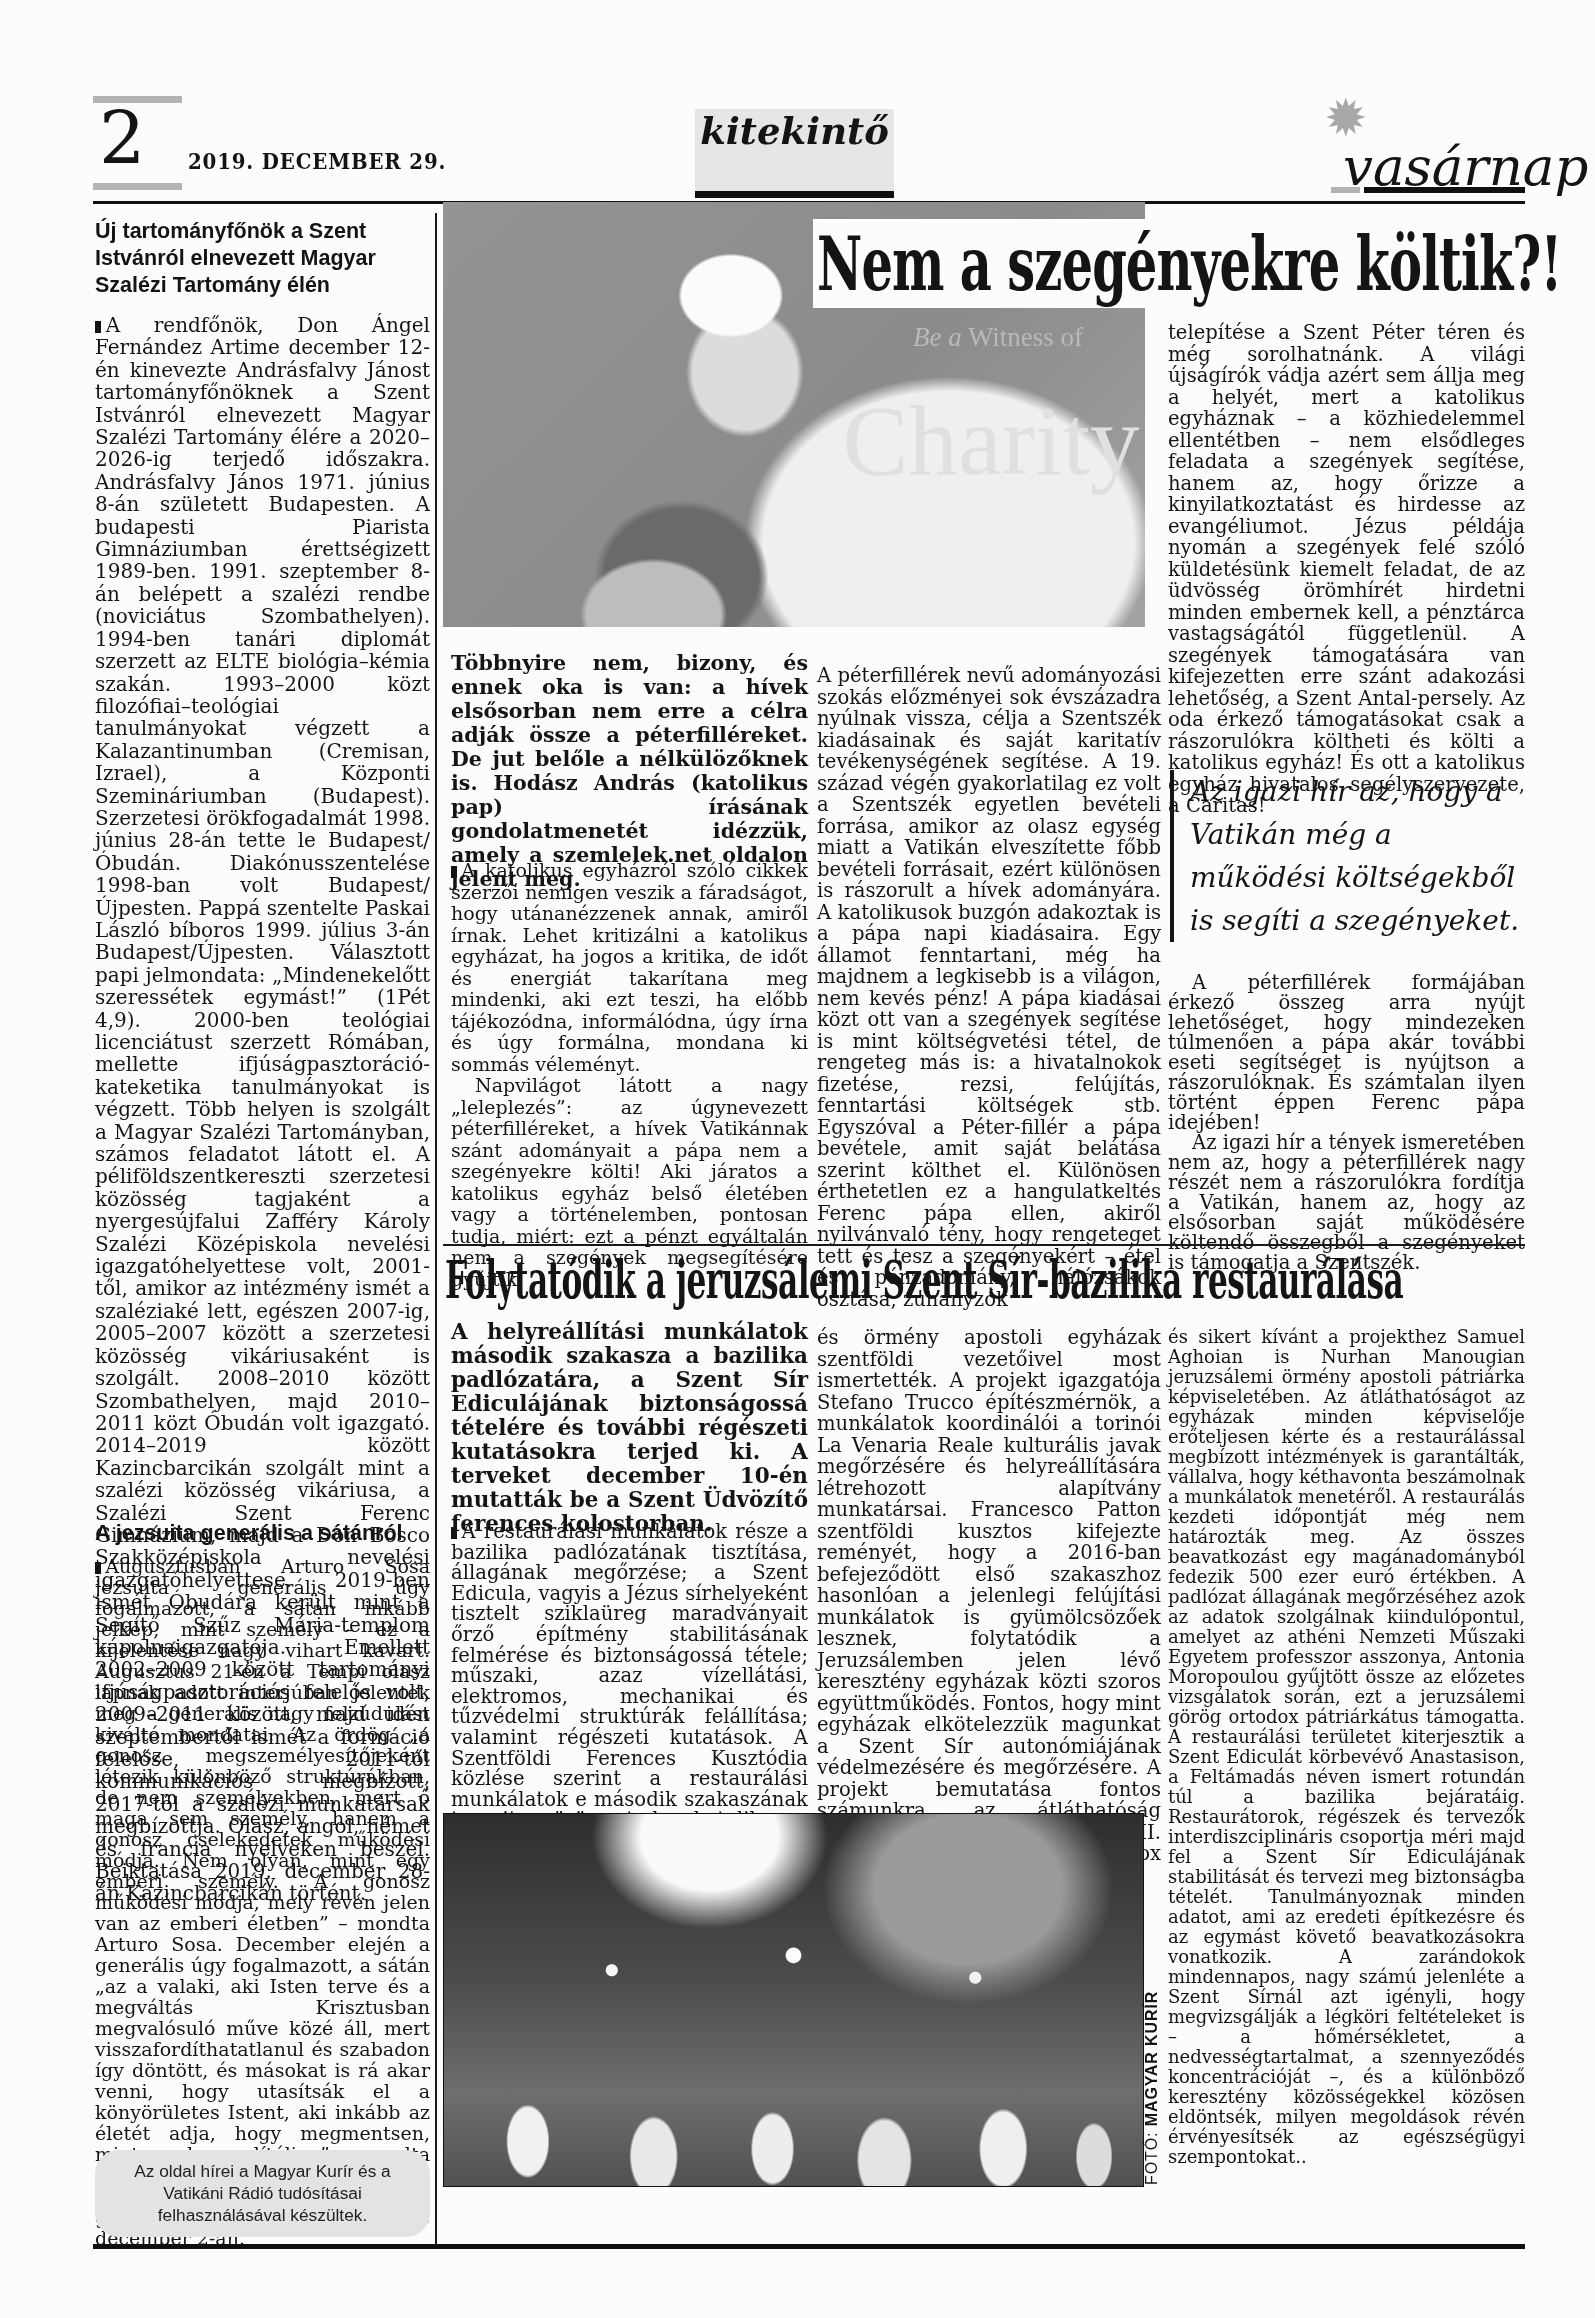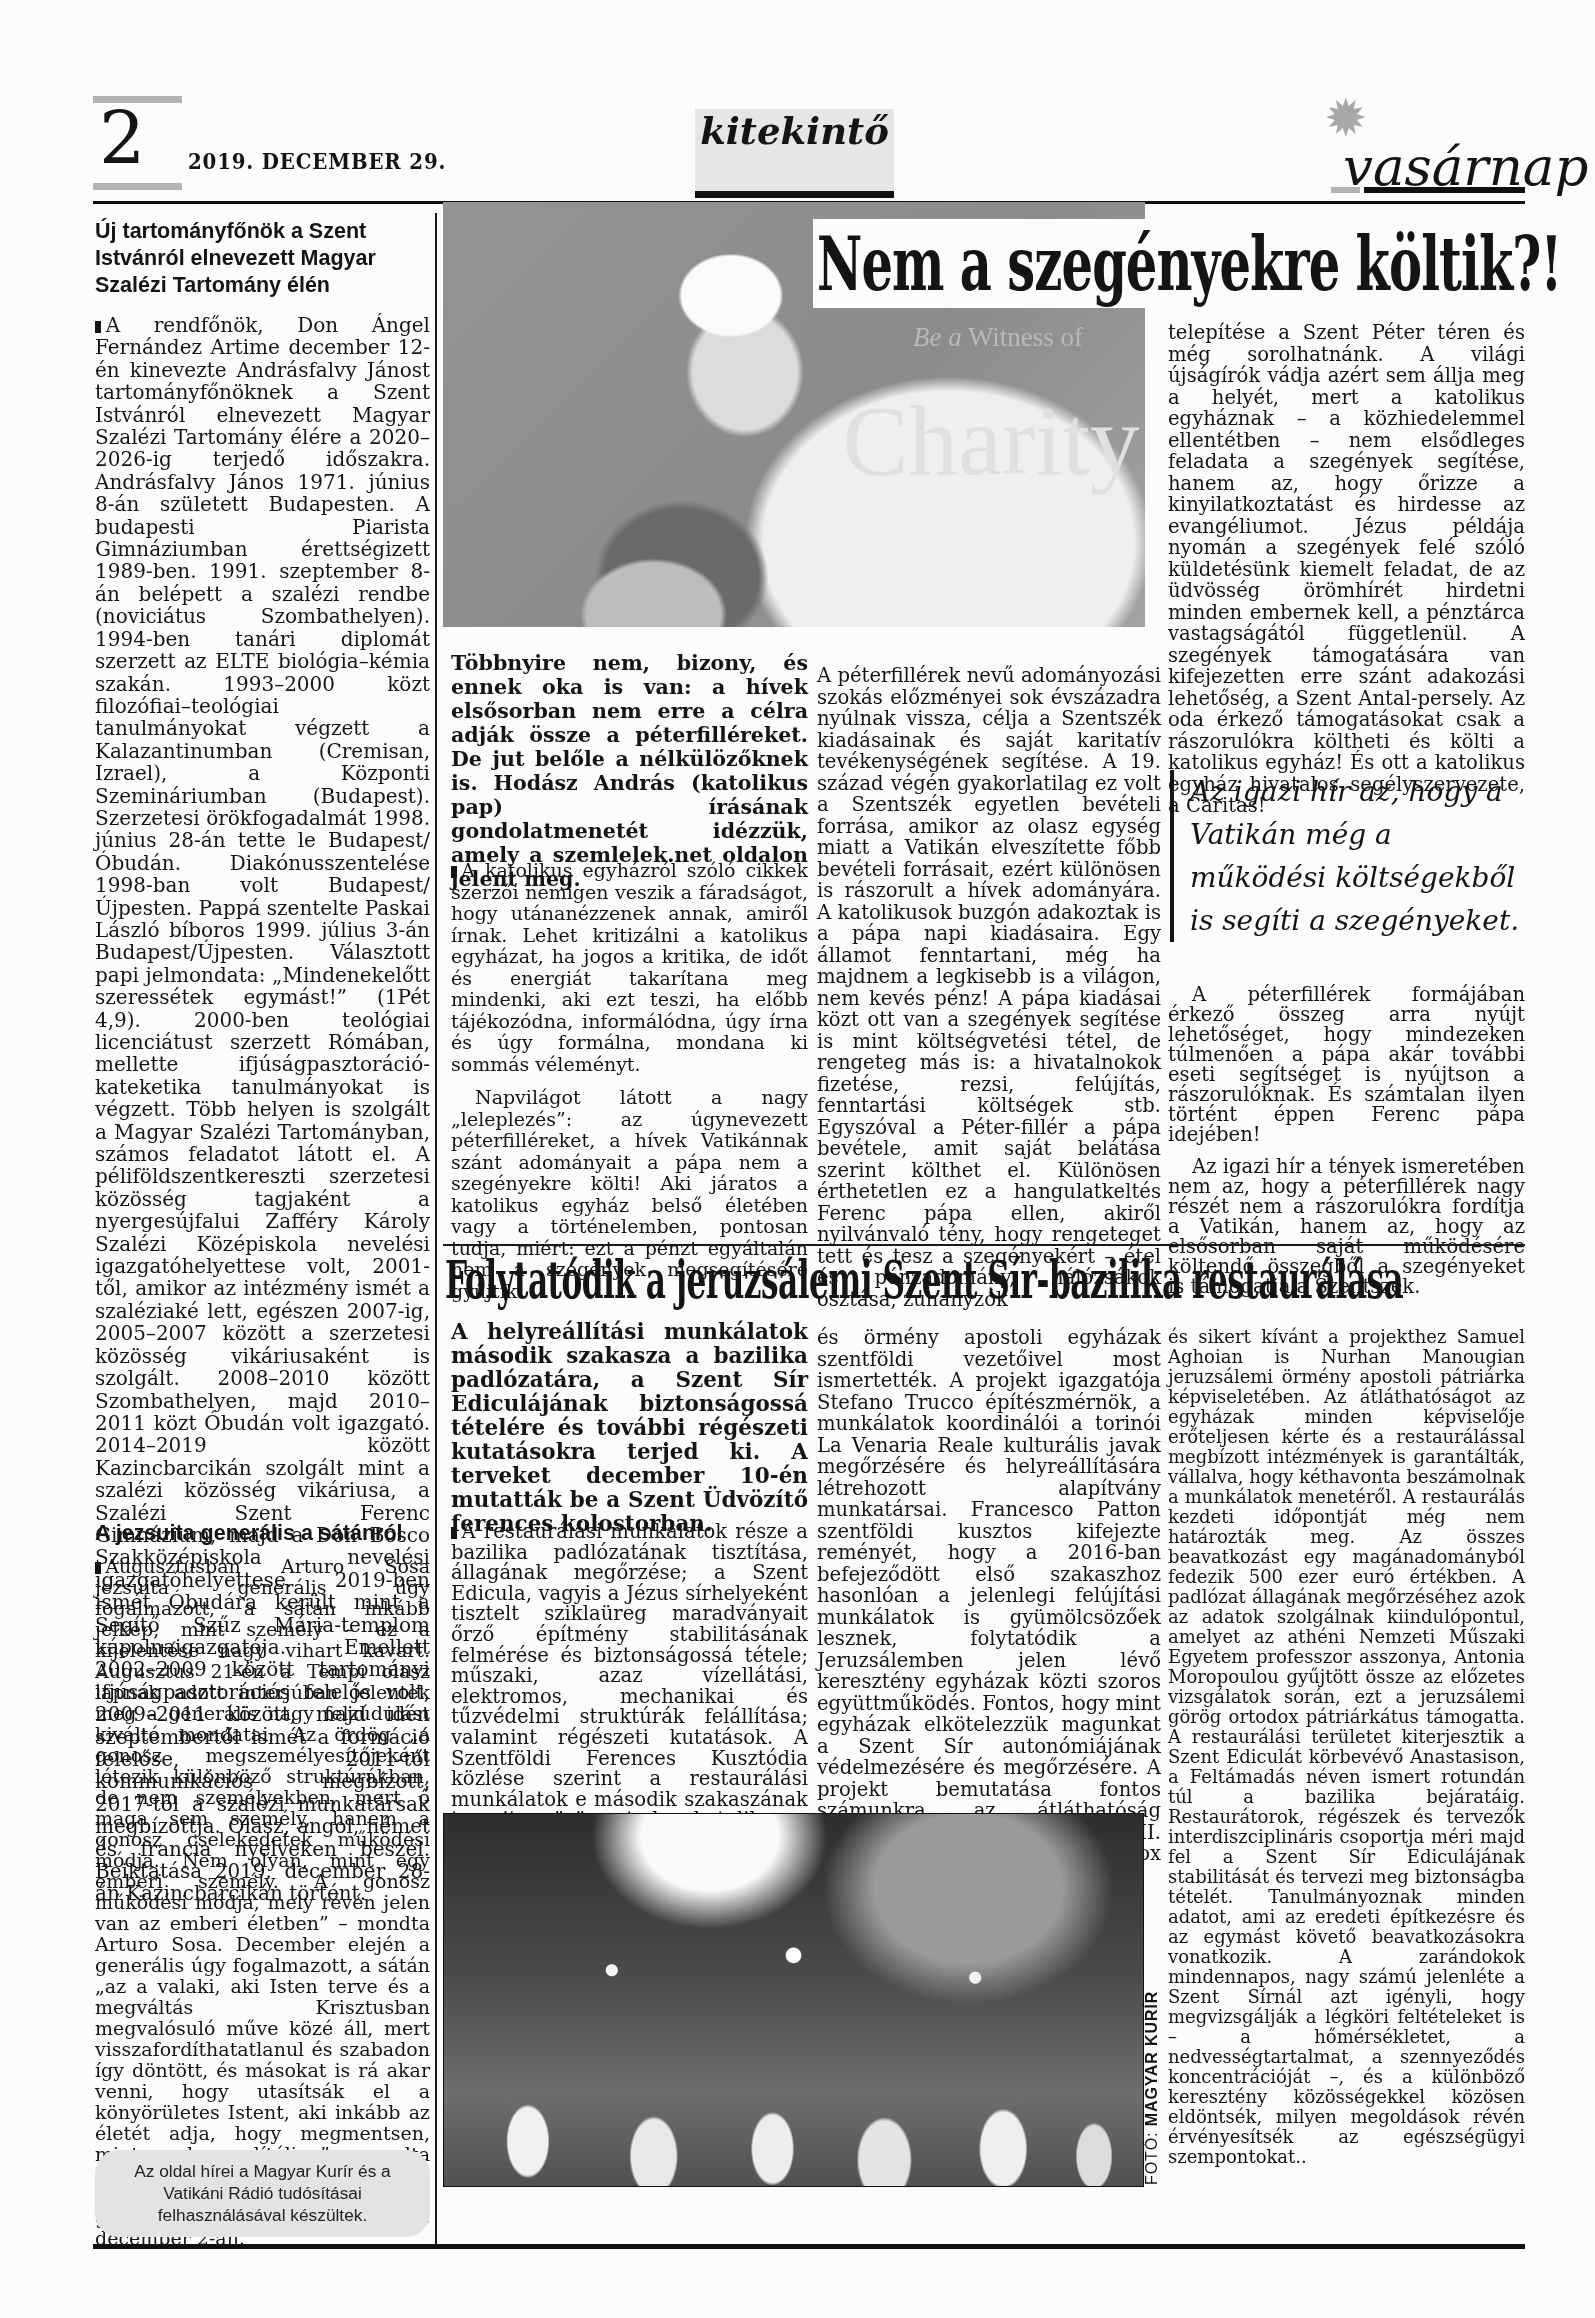--- a/index.html
+++ b/index.html
@@ -26,21 +26,21 @@
 
   
   .vrule{left:435px;top:213px;width:1.9px;height:2033px;background:#1a1a1a;}
   .art-sep{left:443px;top:1244px;width:1082px;height:2.3px;background:#1a1a1a;}
   .bottom-rule{left:93px;top:2244px;width:1432px;height:4.7px;background:#101010;}
 
   
   .body-txt{font-size:20px;line-height:22.4px;text-align:justify;hyphens:auto;}
   .lead::before{content:"";display:inline-block;width:.30em;height:.62em;background:#141414;
         margin-right:.24em;vertical-align:-.06em;}
-  .ind{text-indent:24px;margin-top:12px;}
+  .ind{text-indent:24px;}
   .sans-h{font-family:"Liberation Sans",sans-serif;font-weight:700;font-size:21.5px;line-height:27px;}
 
   
   .lc{left:95px;width:335px;}
   .lc-h1{top:218px;}
   .lc-b1{top:314px;}
   .lc-h2{top:1520px;}
   .lc-b2{top:1556px;font-size:19px;line-height:21px;}
   .lc-note{left:95px;top:2150px;width:335px;background:#e3e3e3;box-sizing:border-box;
         padding:10.3px 21.5px;font-family:"Liberation Sans",sans-serif;font-size:17.3px;line-height:22px;

